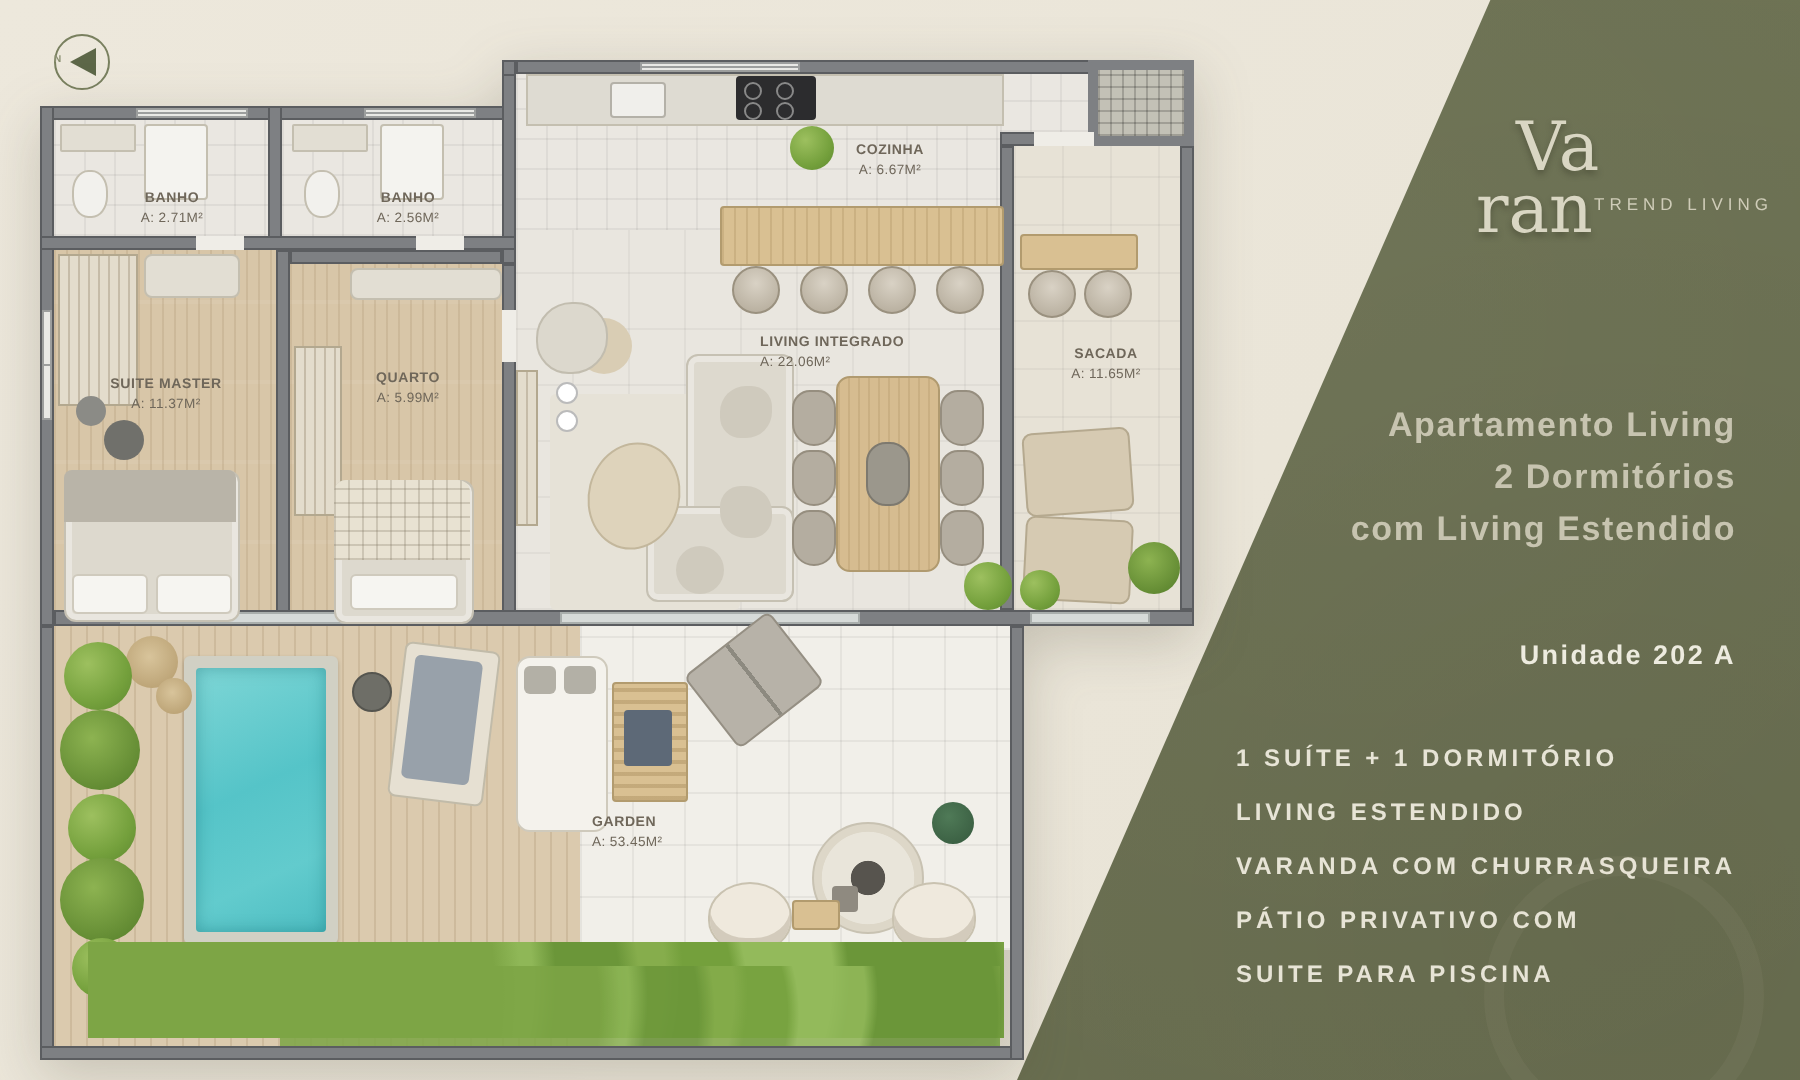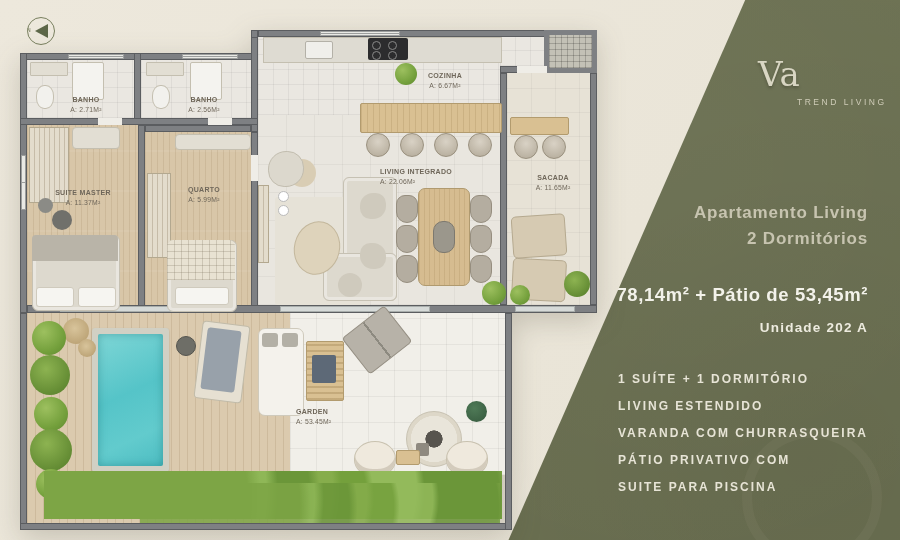--- a/index.html
+++ b/index.html
@@ -98,27 +98,28 @@
   .pool{position:absolute;background:#d1d0c4;border-radius:3px;box-shadow:0 1px 2px rgba(0,0,0,.2);}
   .water{position:absolute;inset:6px;border-radius:2px;
          background:linear-gradient(155deg,#7ed6d6 0%,#55c4c8 45%,#62cbcd 75%,#4dbdc2 100%);
          box-shadow:inset 0 0 8px rgba(0,90,95,.35);}
 </style>
 </head>
 <body>
 
 <div id="panel">
   <span class="logo-serif" style="left:758px;top:57px;font-size:34px;">Va</span>
+  <span class="logo-serif" style="left:738px;top:88px;font-size:34px;">ran</span>
   <span class="tagline" style="left:797px;top:97px;">TREND LIVING</span>
 
   <div class="headline">
     <div>Apartamento Living</div>
     <div>2 Dormitórios</div>
+    <div>com Living Estendido</div>
   </div>
-  <div class="arealine">78,14m² + Pátio de 53,45m²</div>
   <div class="unitline">Unidade 202 A</div>
   <div class="features">
     <div>1 SUÍTE + 1 DORMITÓRIO</div>
     <div>LIVING ESTENDIDO</div>
     <div>VARANDA COM CHURRASQUEIRA</div>
     <div>PÁTIO PRIVATIVO COM</div>
     <div>SUITE PARA PISCINA</div>
   </div>
   <div class="wmark"></div>
 </div>

